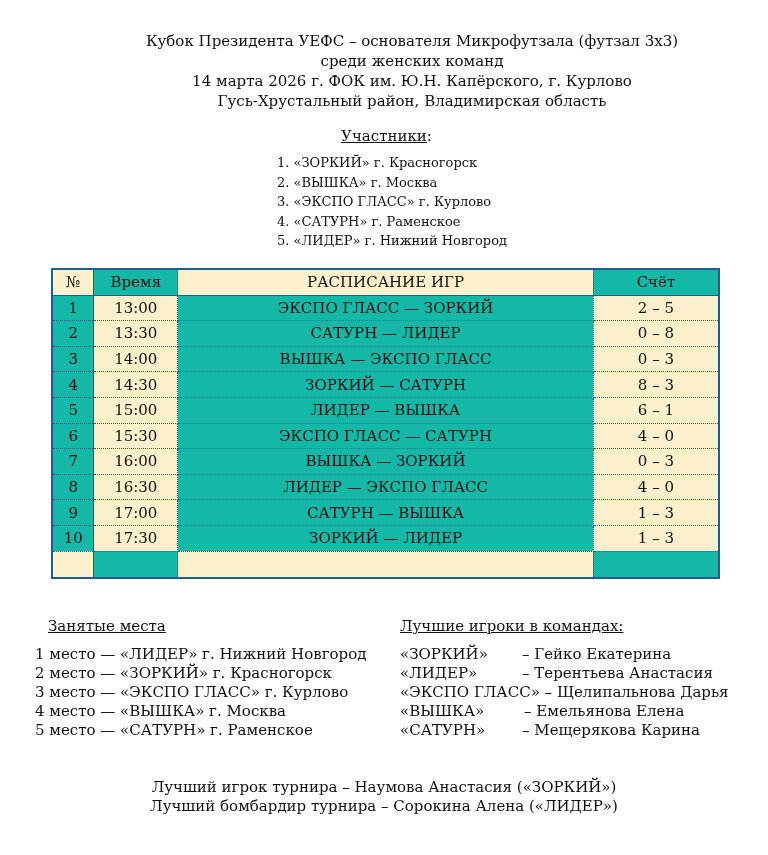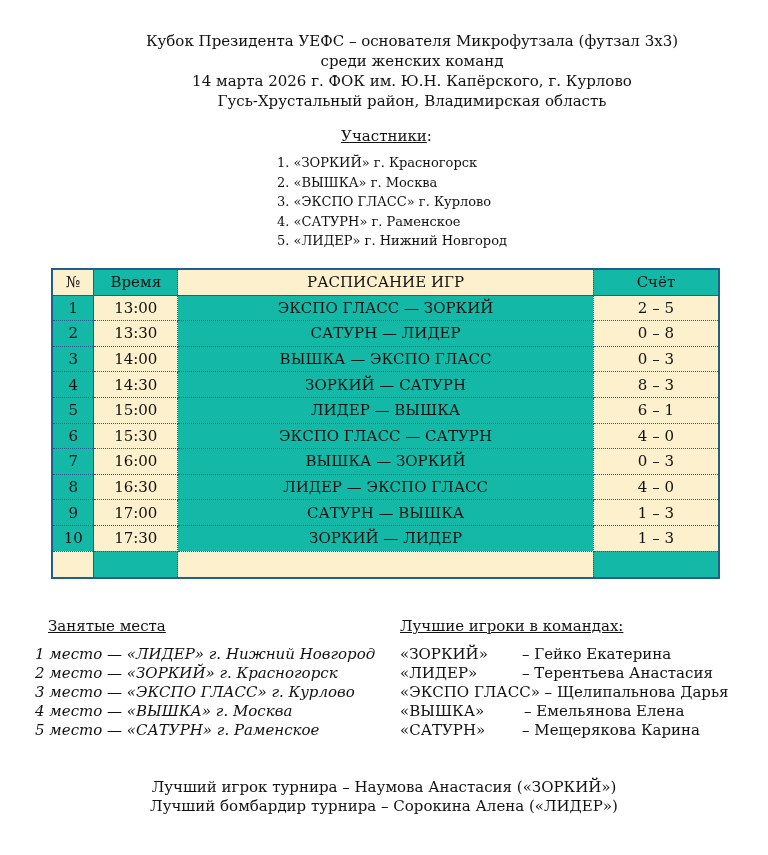--- a/index.html
+++ b/index.html
@@ -9,21 +9,21 @@
   .participants-title span { text-decoration:underline; }
   .participants { position:absolute; top:153px; left:277px; line-height:19.5px; font-size:13px; }
   table.schedule { position:absolute; top:268px; left:51px; width:669px; border-collapse:collapse; border:2px solid #1f5f8b; font-size:15px; }
   table.schedule td { height:24.6px; padding:0; text-align:center; border-left:1px dotted #1f5f8b; border-right:1px dotted #1f5f8b; border-bottom:1px dotted #1f5f8b; }
   table.schedule tr.hdr td { border-bottom:1.5px solid #1f5f8b; }
   table.schedule td.c1 { border-right:1.5px solid #1f5f8b; }
   .cream { background:#fdf0cc; }
   .white { background:#14b8a6; }
   table.schedule tr.empty td { height:25px; border-bottom:none; }
   .standings-title { position:absolute; top:617px; left:35px; text-decoration:underline; font-size:15px;margin-left:13px; }
-  .standings { position:absolute; top:645px; left:35px; line-height:19px; font-size:15px;font-style:italic; }
+  .standings { position:absolute; top:645px; left:35px; line-height:19px; font-size:15px; }
   .best-title { position:absolute; top:617px; left:400px; text-decoration:underline; font-size:15px; }
   .best { position:absolute; top:645px; left:400px; line-height:19px; font-size:15px; }
   .best .row { white-space:nowrap; }
   .best .team { display:inline-block; }
   .footer { position:absolute; top:778px; left:0; width:768px; text-align:center; line-height:19px; font-size:15px; }
 </style>
 </head>
 <body>
 
 <div class="header">

